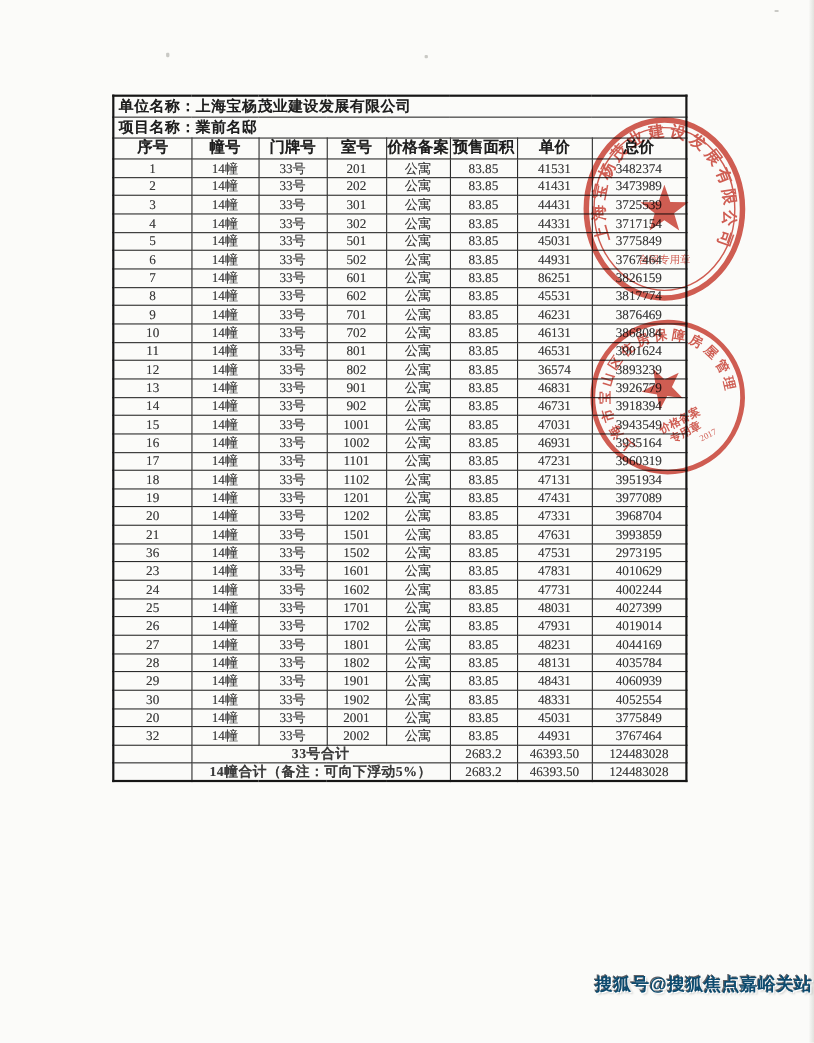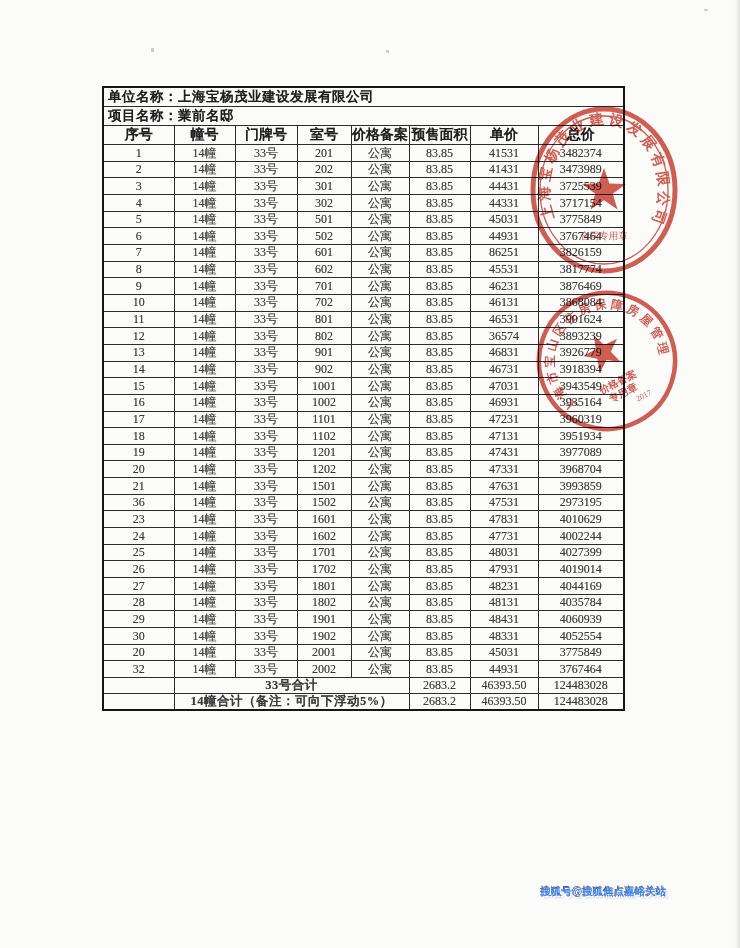--- a/index.html
+++ b/index.html
@@ -32,22 +32,22 @@
   .data-row td{height:15.66px;}
   .summary-row td{height:15px;}
   .summary-row .s-label{font-weight:bold;font-size:12.5px;letter-spacing:.5px;text-align:center;}
 
   .stamp{position:absolute;mix-blend-mode:multiply;opacity:.82;filter:blur(.35px);}
   #stamp1{left:524px;top:103px;}
   #stamp2{left:534px;top:288px;}
 
   .watermark{
     position:absolute;left:541px;top:885px;
-    font-size:10px;font-weight:bold;letter-spacing:.5px;
-    color:#3b82f6;
+    font-size:16px;font-weight:bold;letter-spacing:.5px;
+    color:#0c4a6e;
     text-shadow:1px 1px 0 #ffffff,-1px -1px 0 #5f5f63,2px 2px 2px rgba(0,0,0,.18);
     font-family:"Liberation Sans","DejaVu Sans",sans-serif;
   }
 </style>
 </head>
 <body>
 
 <div class="page">
 
   <div class="edge-shadow"></div>

